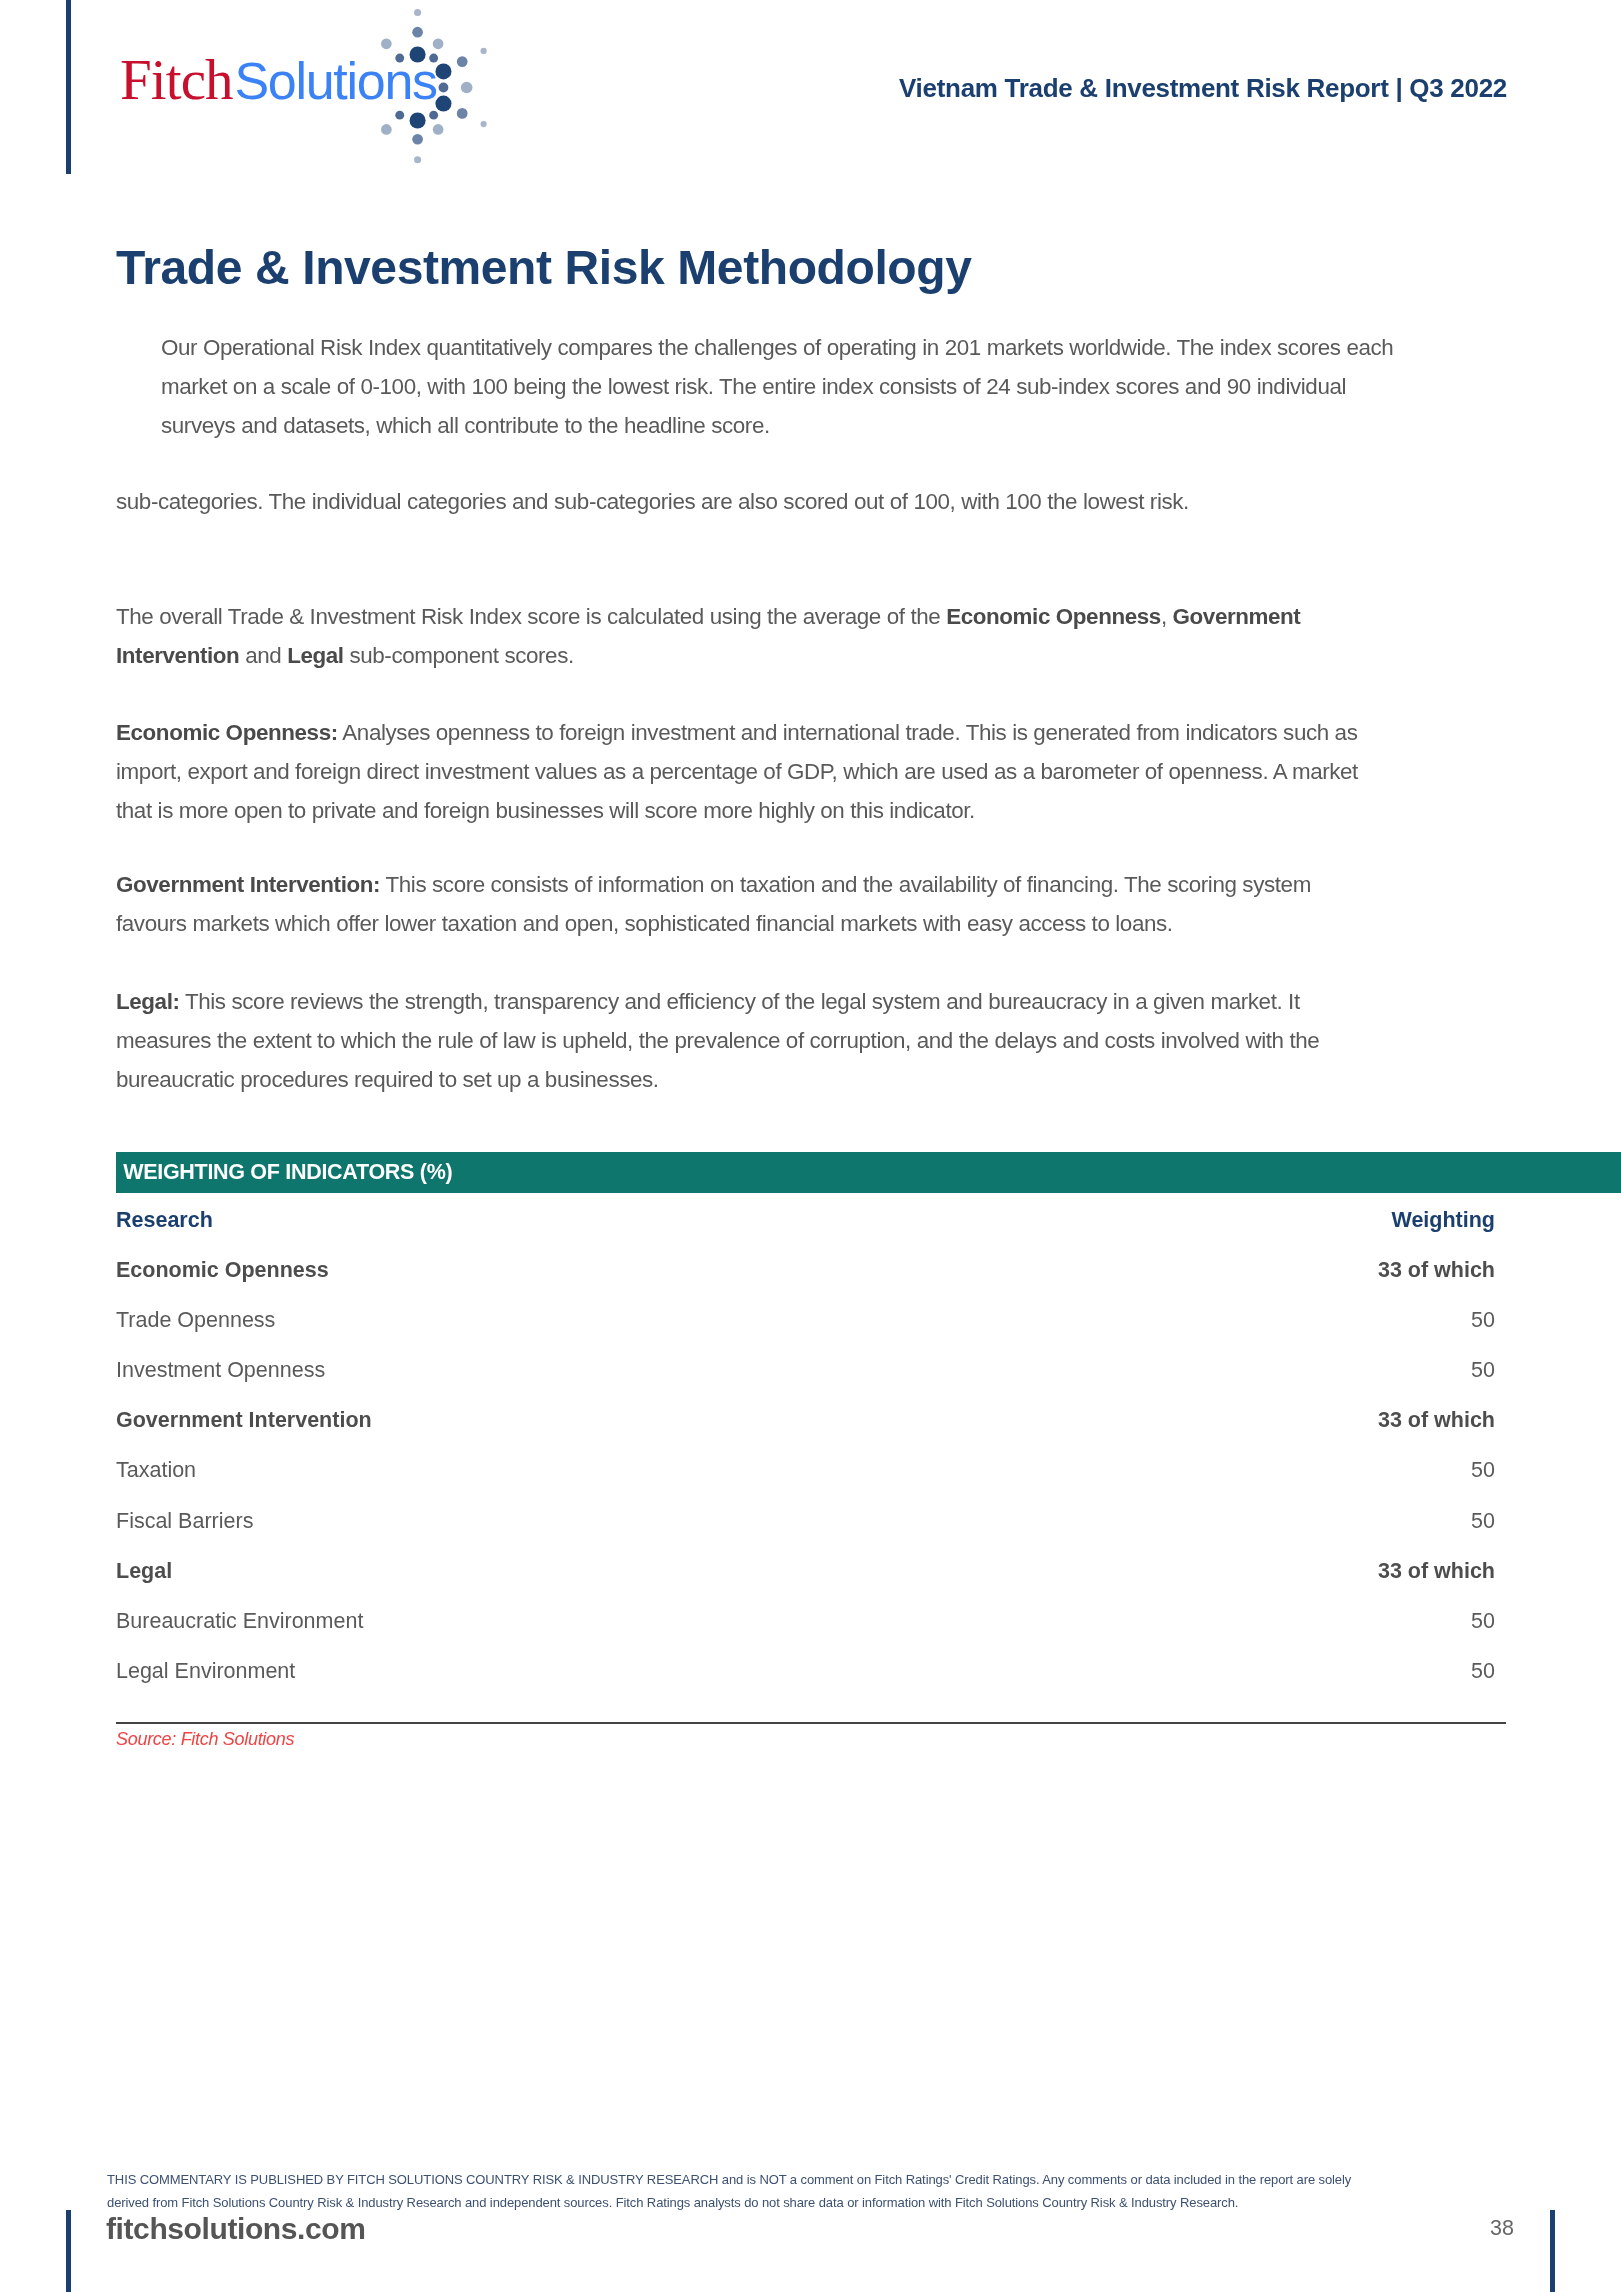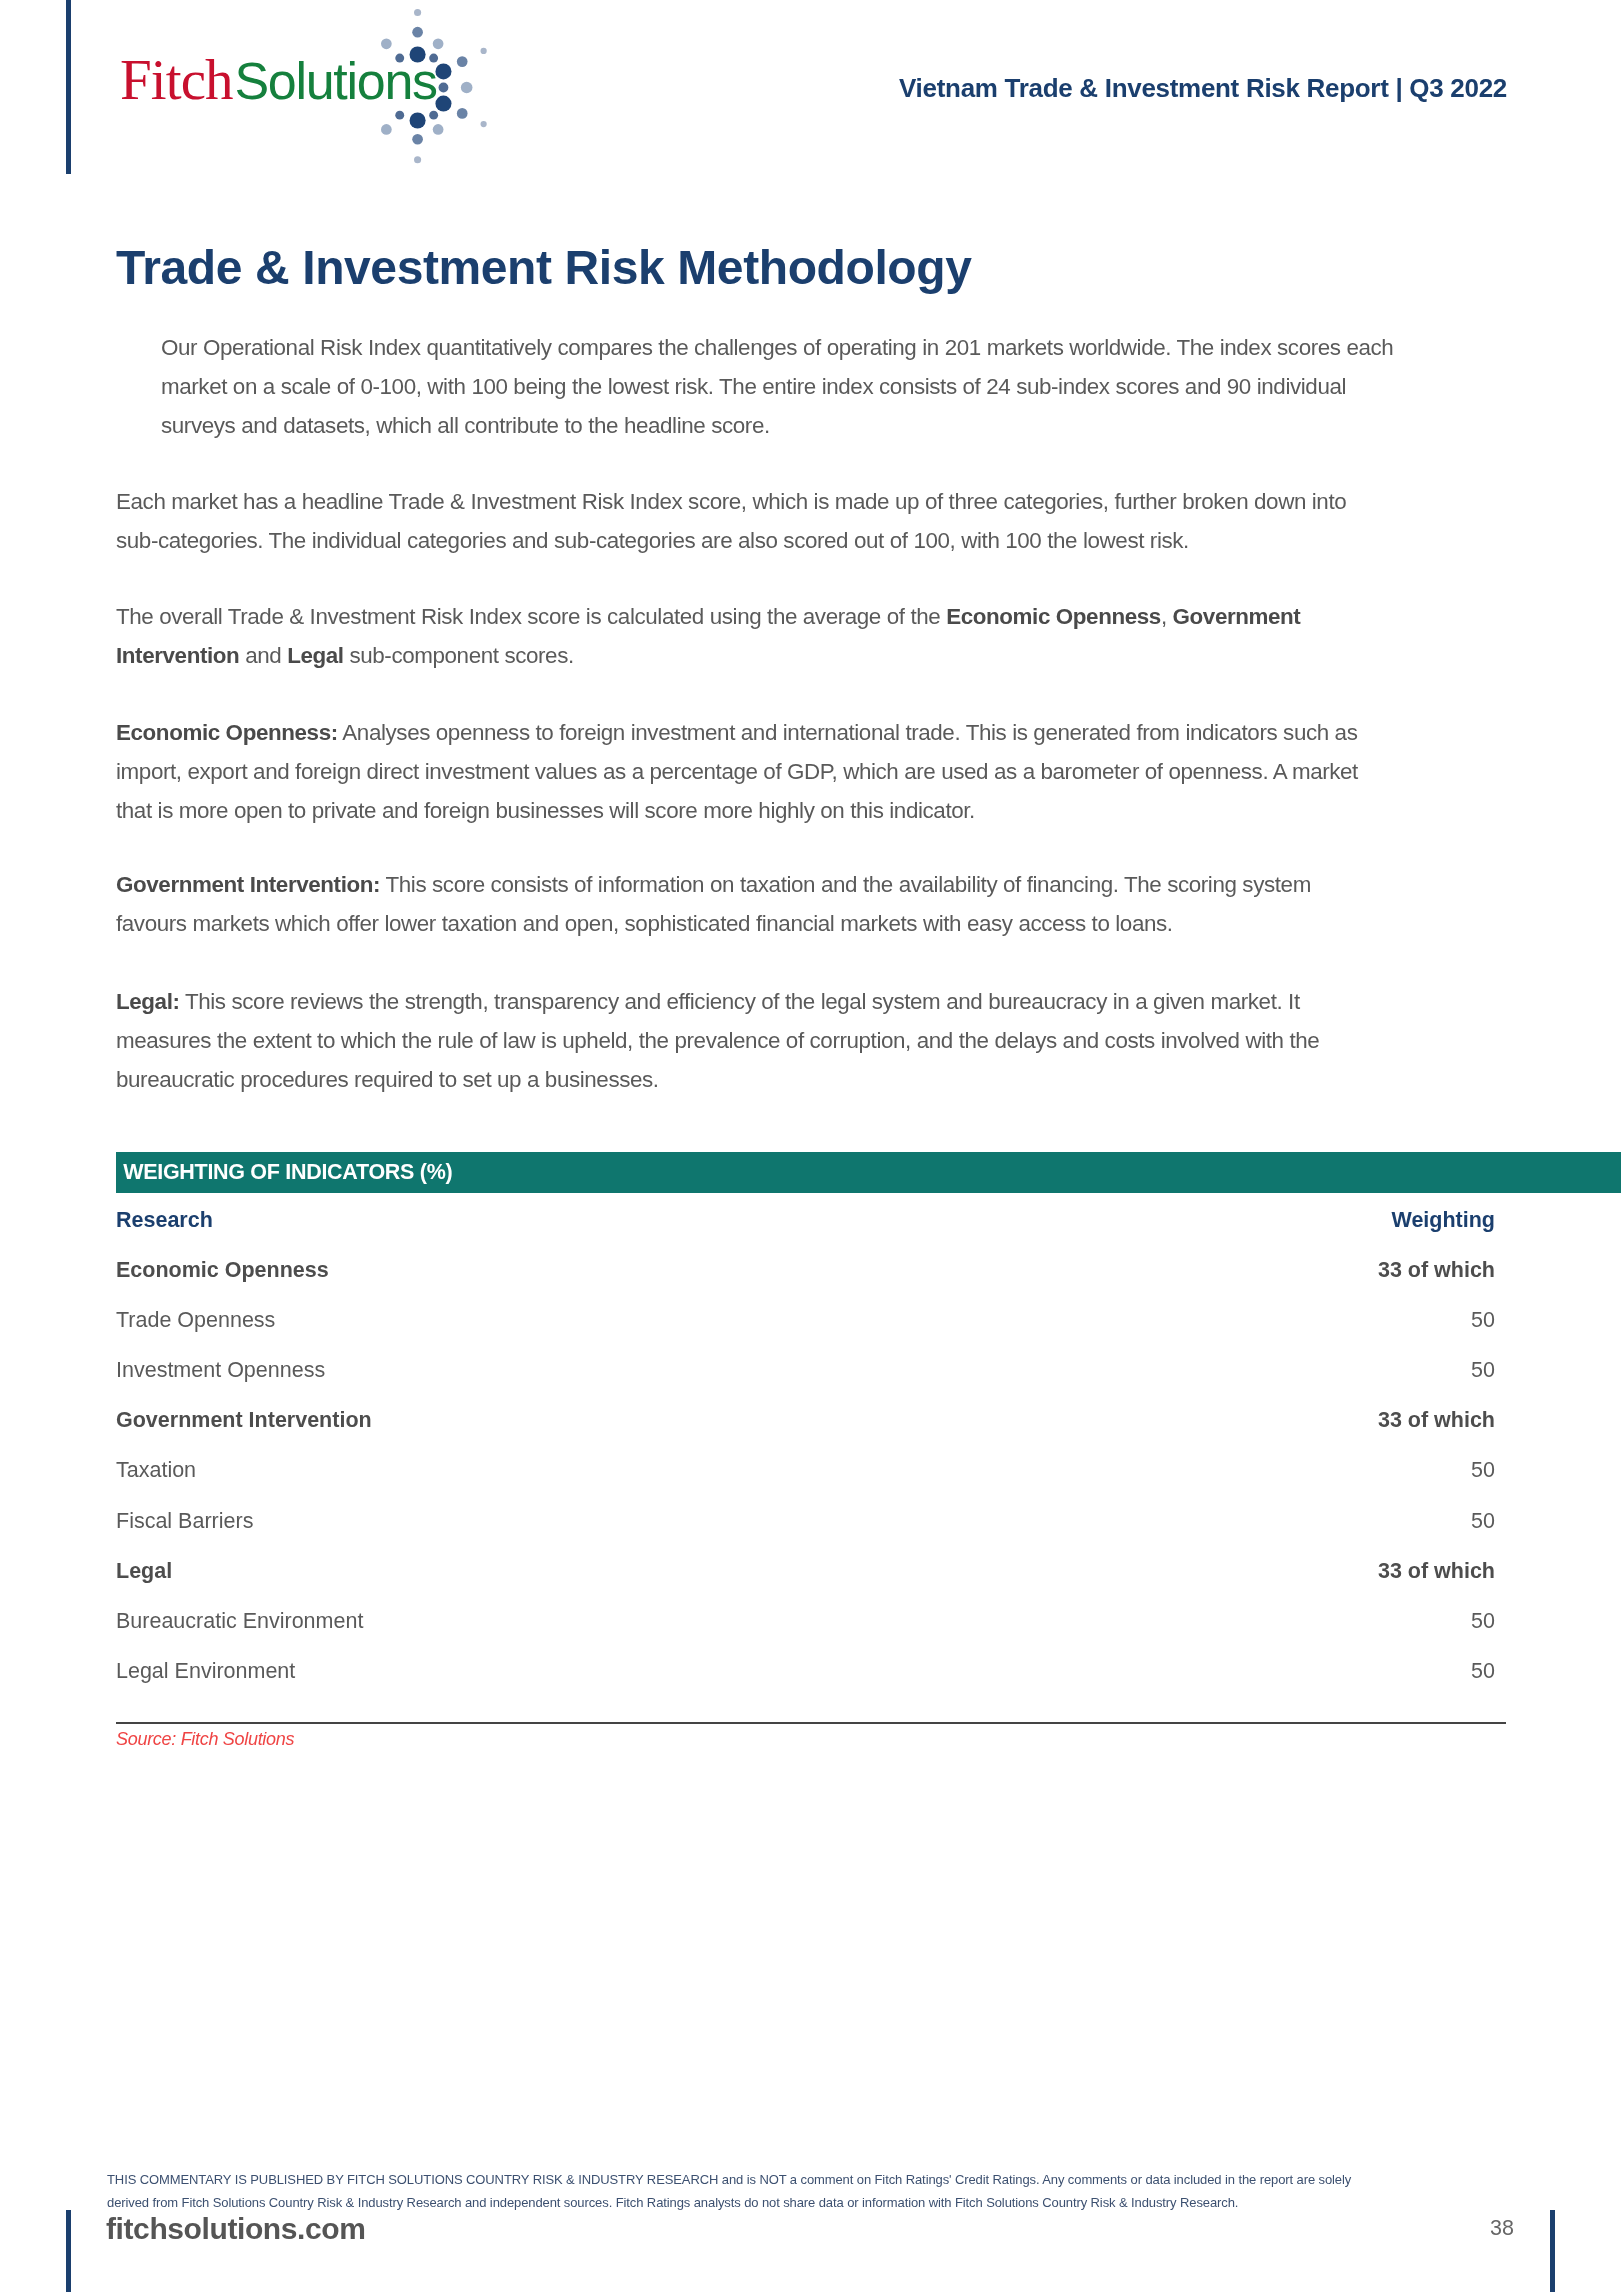--- a/index.html
+++ b/index.html
@@ -1,20 +1,20 @@
 <!DOCTYPE html>
 <html style="font-size:14.3px"><head>
 <meta charset="utf-8">
 <style>
   html, body { margin: 0; padding: 0; background: #ffffff; }
   body { width: 1621px; height: 2293px; position: relative; overflow: hidden; font-family: "Liberation Sans", sans-serif; color: #5a5a5a; }
   .vbar { position: absolute; width: 4.5px; background: #1b3f6e; }
   .logo { position: absolute; left: 120px; top: 47px; height: 72px; white-space: nowrap; }
   .logo-fitch { font-family: "Liberation Serif", serif; color: #c8102e; font-size: 57px; letter-spacing: -0.9px; }
-  .logo-solutions { font-family: "Liberation Sans", sans-serif; color: #15803d; font-size: 52px; letter-spacing: -1.3px; margin-left: 1.8px; }
+  .logo-solutions { font-family: "Liberation Sans", sans-serif; color: #3b82f6; font-size: 52px; letter-spacing: -1.3px; margin-left: 1.8px; }
   .logo-dots { position: absolute; left: 381px; top: 7.2px; width: 116px; height: 161px; }
   .report-title { position: absolute; right: 114px; top: 73px; font-size: 26px; font-weight: bold; color: #1b3f6e; white-space: nowrap; letter-spacing: -0.3px; }
   .page-title { position: absolute; left: 116px; top: 240px; font-size: 48px; font-weight: bold; color: #1b3f6e; white-space: nowrap; letter-spacing: -0.4px; }
   .para { position: absolute; left: 116px; width: 1397px; }
   .line { height: 39px; line-height: 39px; font-size: 22.4px; letter-spacing: -0.4px; white-space: nowrap; color: #5a5a5a; }
   .line b { font-weight: bold; color: #4a4a4a; }
   .table-bar { position: absolute; left: 116px; top: 1152px; width: 1610px; height: 41px; background: #0f766e; text-decoration: underline; }
   .table-bar span { position: absolute; left: 7.2px; top: 0; line-height: 41px; font-size: 21.5px; font-weight: bold; color: #ffffff; white-space: nowrap; letter-spacing: -0.3px; }
   .trow { position: absolute; left: 116px; width: 1379px; height: 50px; line-height: 50px; font-size: 21.5px; }
   .trow .c1 { position: absolute; left: 0; white-space: nowrap; }
@@ -70,21 +70,20 @@
 
 <h1 class="page-title" style="margin:0;">Trade &amp; Investment Risk Methodology</h1>
 
 <div class="para" style="top:328px;margin-left:45px;">
   <div class="line">Our Operational Risk Index quantitatively compares the challenges of operating in 201 markets worldwide. The index scores each</div>
   <div class="line">market on a scale of 0-100, with 100 being the lowest risk. The entire index consists of 24 sub-index scores and 90 individual</div>
   <div class="line">surveys and datasets, which all contribute to the headline score.</div>
 </div>
 
 <div class="para" style="top:482px;">
-  <div class="line">Each market has a headline Trade &amp; Investment Risk Index score, which is made up of three categories, further broken down into</div>
   <div class="line">sub-categories. The individual categories and sub-categories are also scored out of 100, with 100 the lowest risk.</div>
 </div>
 
 <div class="para" style="top:597px;">
   <div class="line"><span>The overall Trade &amp; Investment Risk Index score is calculated using the average of the </span><b>Economic Openness</b><span>, </span><b>Government</b></div>
   <div class="line"><b>Intervention</b><span> and </span><b>Legal</b><span> sub-component scores.</span></div>
 </div>
 
 <div class="para" style="top:713px;">
   <div class="line"><b>Economic Openness:</b><span> Analyses openness to foreign investment and international trade. This is generated from indicators such as</span></div>

